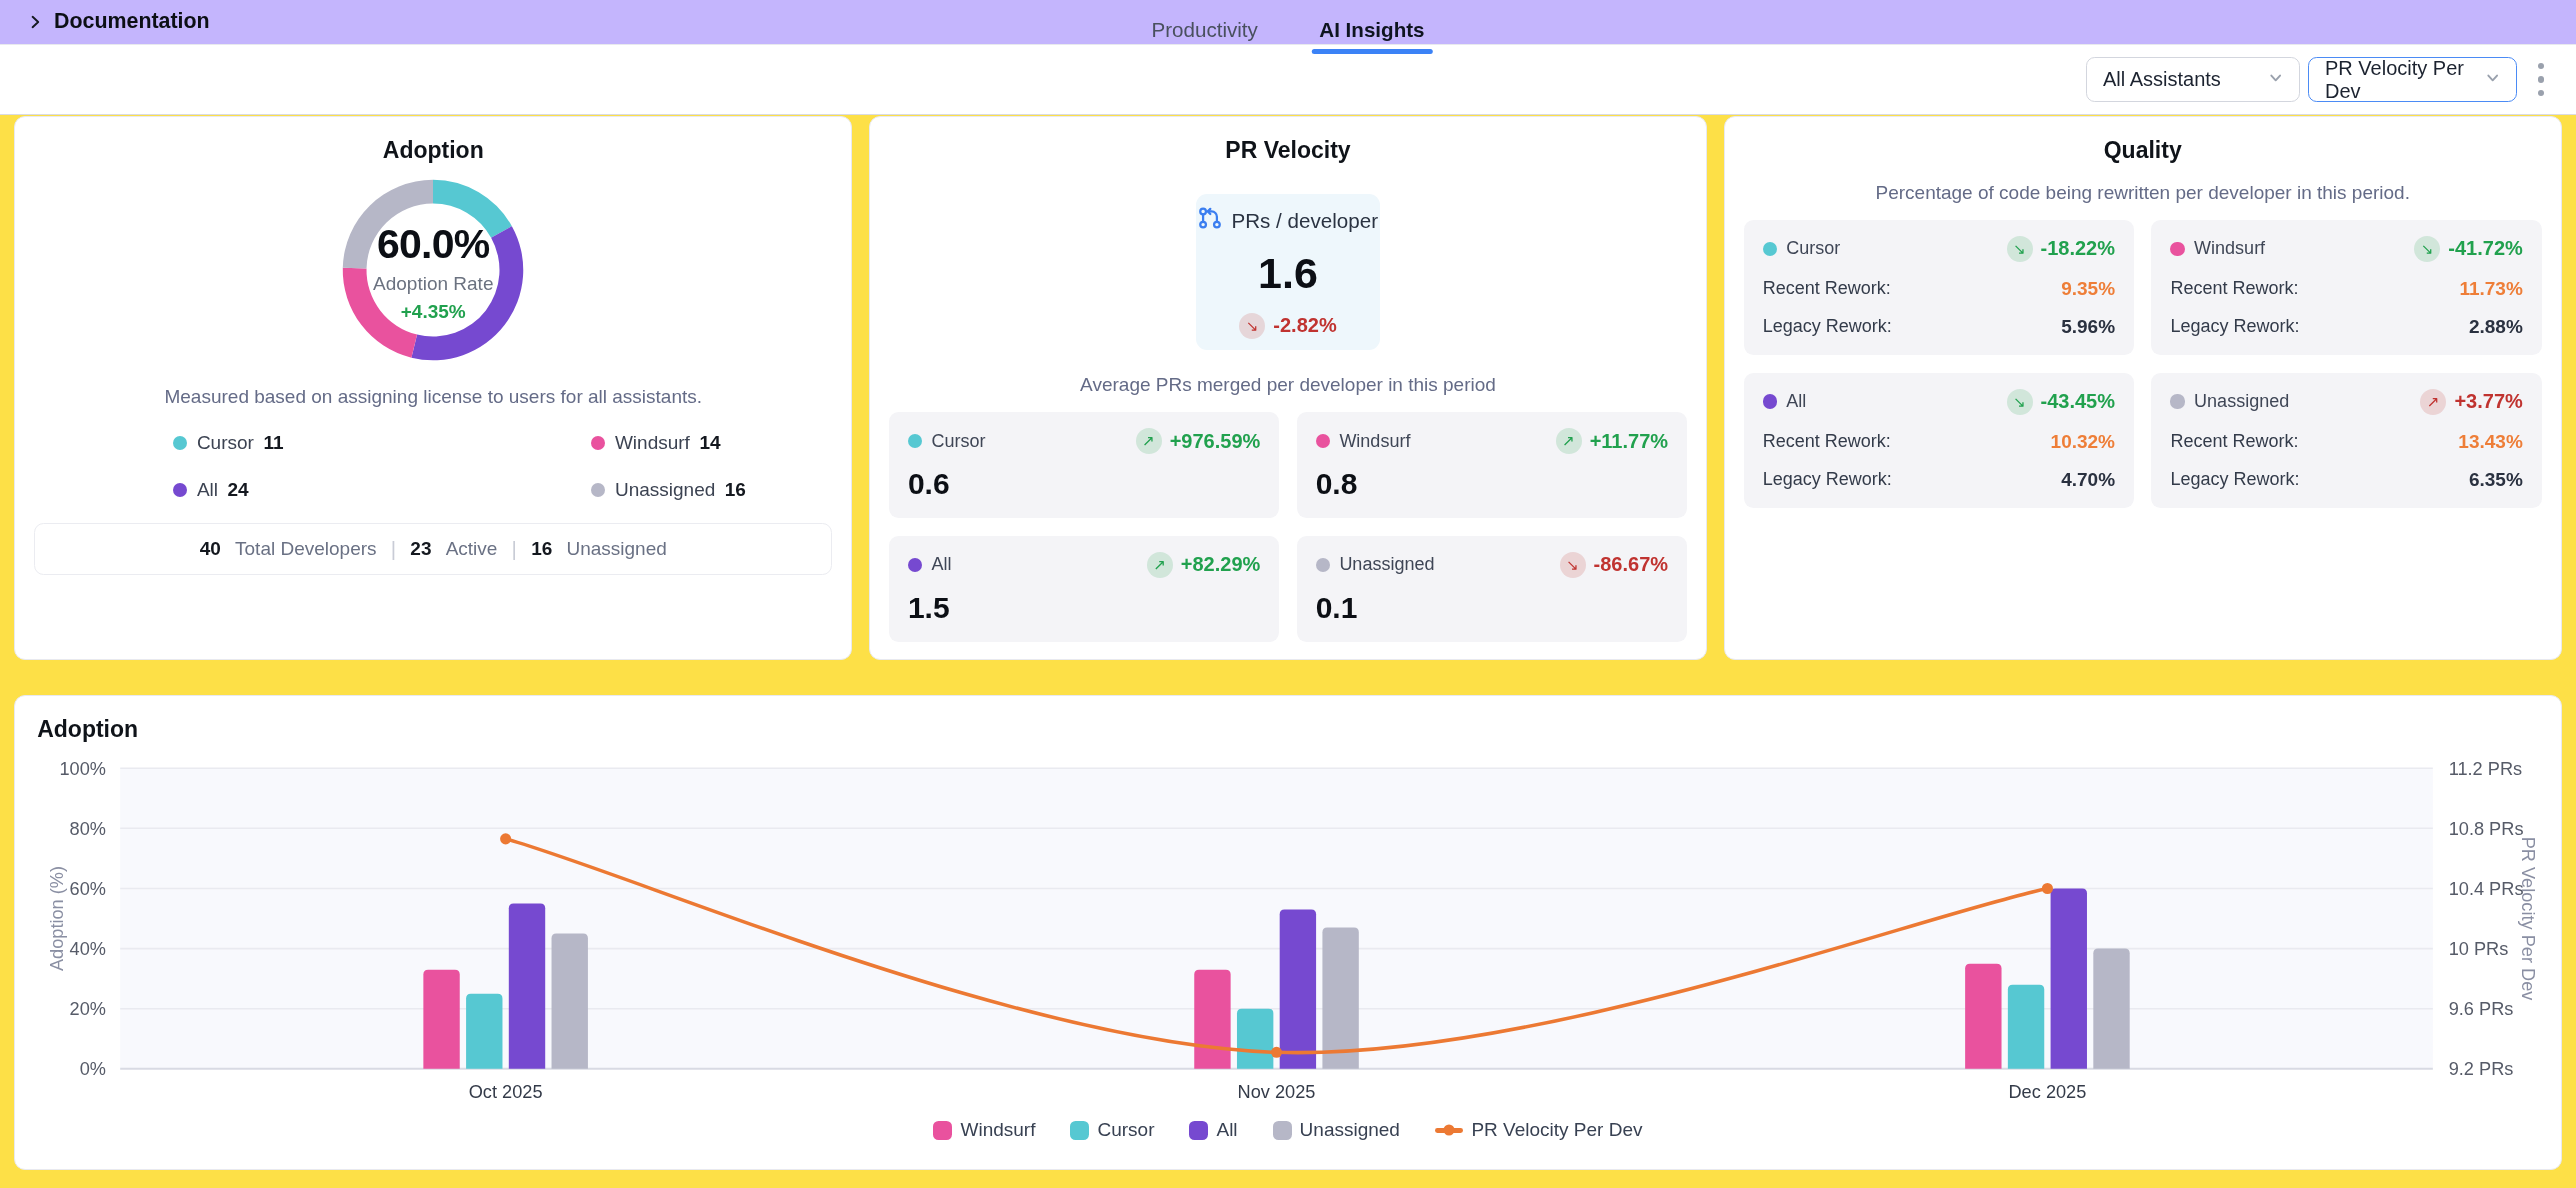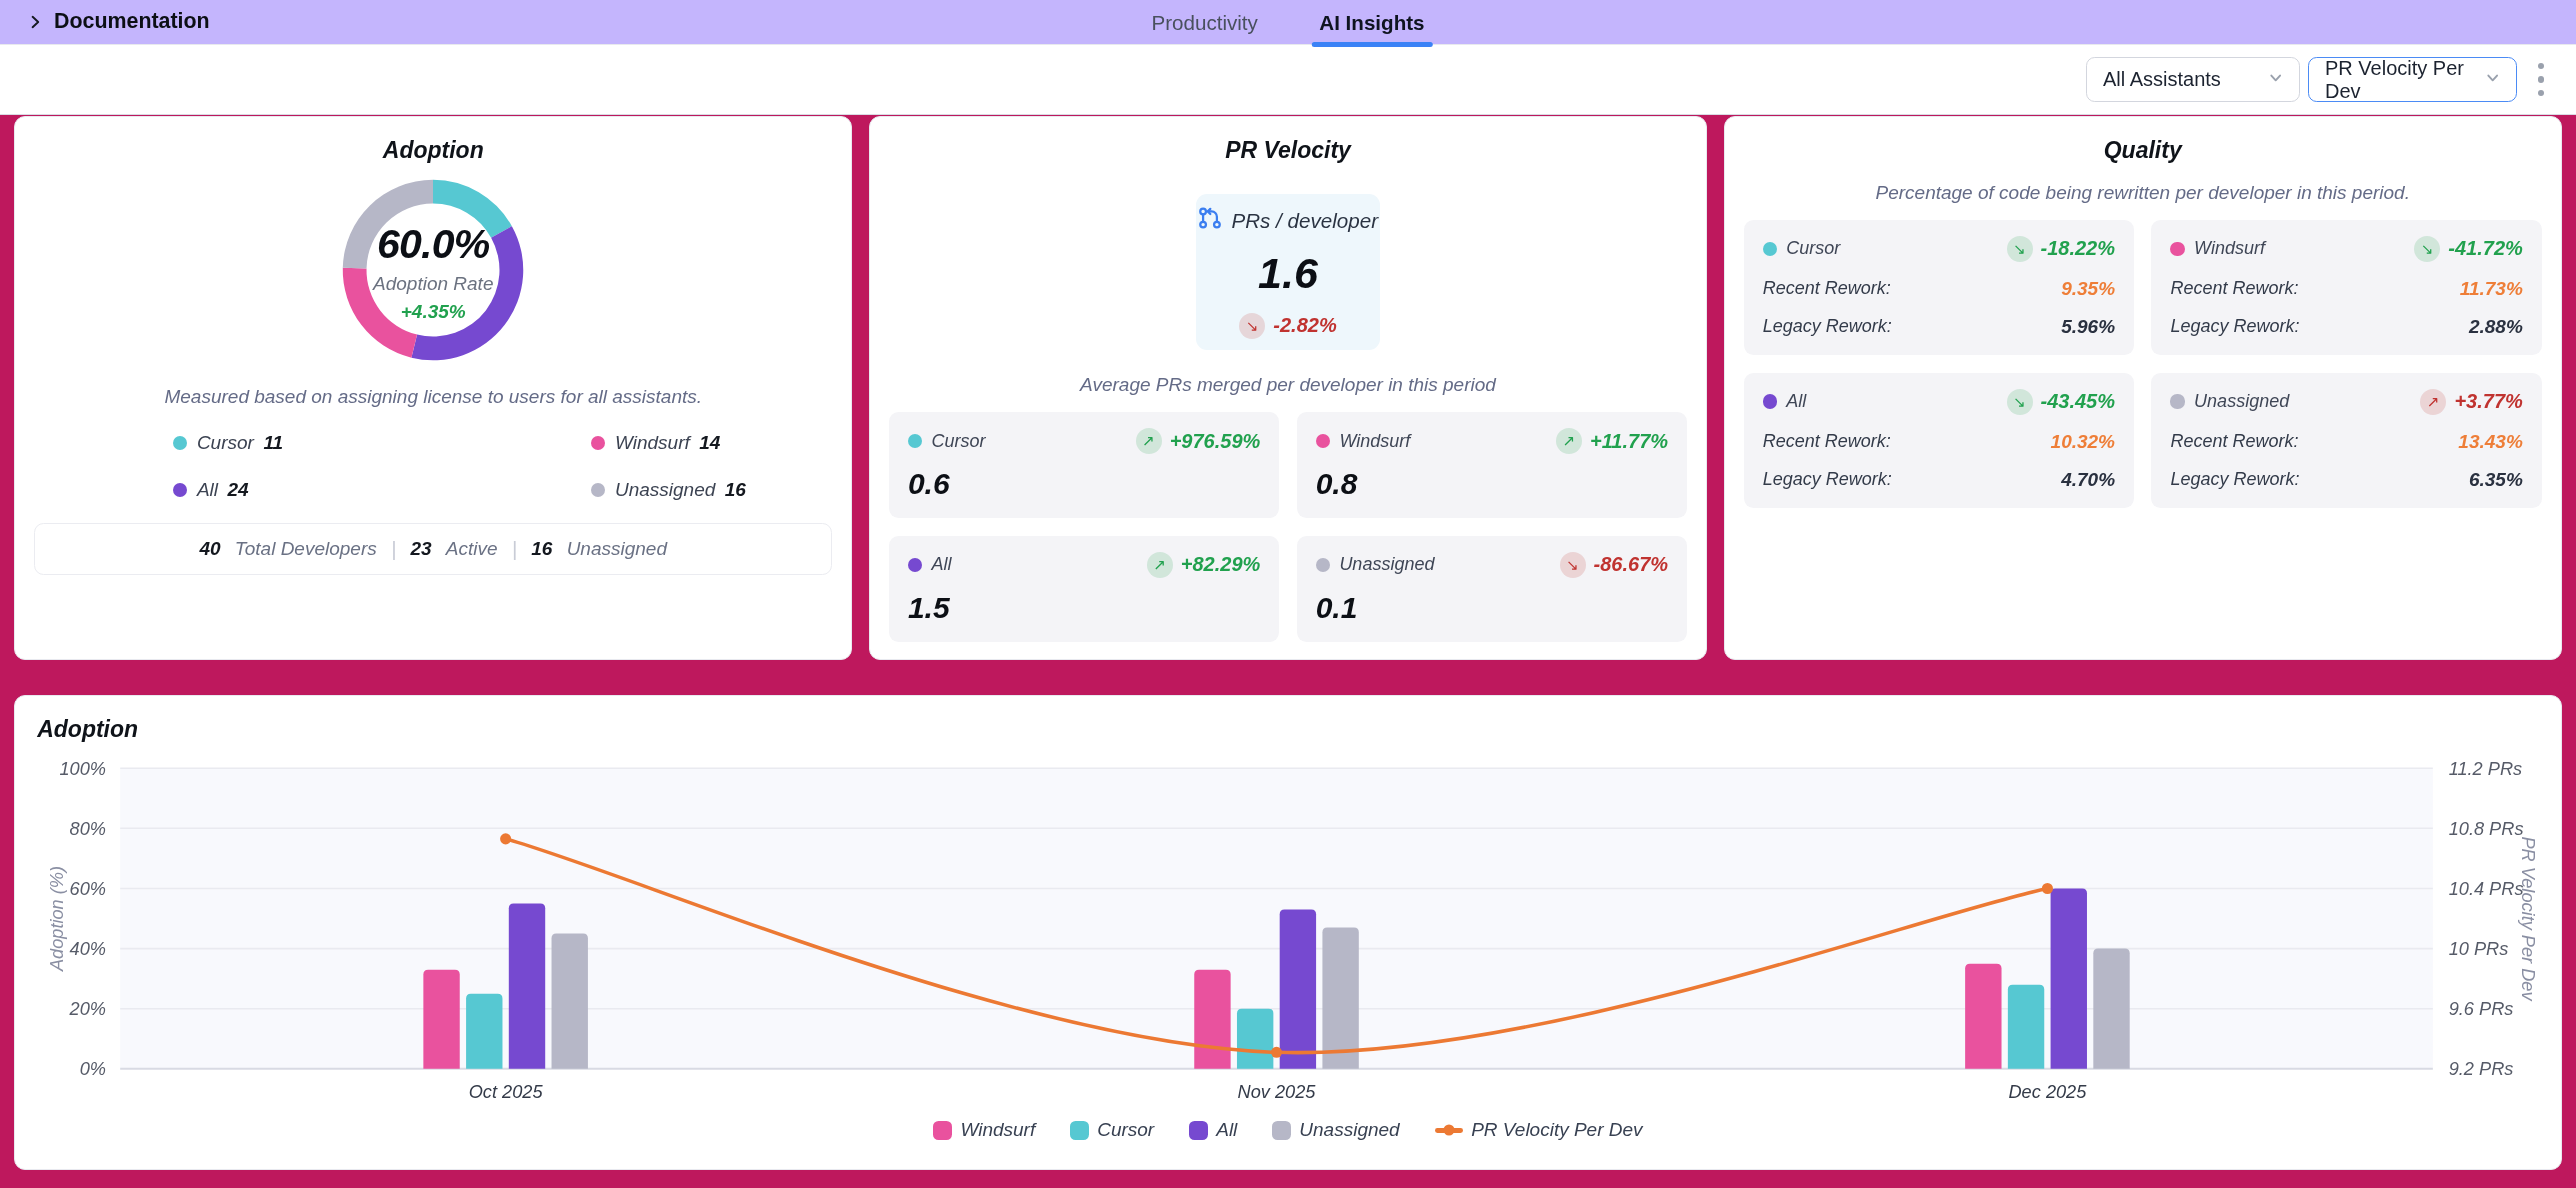--- a/index.html
+++ b/index.html
@@ -9,39 +9,39 @@
     background:#fff; color:#14181f;
     font-family:"Liberation Sans","DejaVu Sans",sans-serif;
     display:flex; flex-direction:column;
   }
   
   .topbar { height:45px; flex:0 0 auto; display:flex; align-items:flex-end;
     padding:10px 27px; border-bottom:1.6px solid #e8e9ee; position:relative; background:#c4b5fd; }
   .doc-btn { display:flex; align-items:center; gap:11px; cursor:pointer; }
   .doc-btn svg { display:block; }
   .doc-title { font-size:21.4px; font-weight:700; color:#0c0f15; }
-  .tabs { position:absolute; left:50%; top:1px; transform:translateX(-50%);
+  .tabs { position:absolute; left:50%; top:8px; transform:translateX(-50%);
     height:100%; display:flex; gap:52px; align-items:stretch; }
   .tab { font-size:20.6px; color:#49505e; display:flex; align-items:center; position:relative; cursor:pointer; padding:0 4.7px; }
   .tab.active { font-weight:700; color:#0f1420; }
   .tab-underline { position:absolute; left:-3.2px; right:-3.2px; bottom:-1.6px; height:4.7px; border-radius:3.2px; }
   
   .toolbar { height:70px; flex:0 0 auto; background:#fff; display:flex; align-items:center;
     justify-content:flex-end; gap:8px; padding:0 19px; border-bottom:1.6px solid #d9dbe3; }
   .select { height:45px; border:1.6px solid #d3d6de; border-radius:8.7px; background:#fff;
     display:flex; align-items:center; justify-content:space-between; padding:0 14.2px 0 16px;
     font-size:20px; color:#1c2330; cursor:pointer; }
   .select.active { border-color:#4b8bf5; }
   .select-assistants { width:214px; }
   .select-metric { width:209px; }
   .kebab { width:32px; height:45px; display:flex; flex-direction:column; gap:7.1px;
     align-items:center; justify-content:center; cursor:pointer; }
   .kebab i { width:6.3px; height:6.3px; border-radius:50%; background:#9aa1ad; }
   
-  .content { flex:1; background:#be185d; padding:0.8px 14.2px 0;font-style:italic; }
+  .content { flex:1; background:#fde047; padding:0.8px 14.2px 0; }
   .cards { display:flex; gap:16.6px; }
   .card { flex:1; background:#fff; border:1.6px solid #e8e9ef; border-radius:11px; height:544px; position:relative; }
   .card-title { text-align:center; font-size:23px; font-weight:700; color:#0f1319; padding-top:20.6px; }
   .caption { text-align:center; font-size:19px; color:#646b87; margin-top:17.4px; }
   
   .donut-wrap { position:relative; width:190px; margin:11px auto 0; }
   .donut-wrap.small { width:182px; }
   .donut-center { position:absolute; inset:0; display:flex; flex-direction:column;
     align-items:center; justify-content:center; gap:5.5px; }
   .donut-value { font-size:41px; font-weight:700; color:#0c0f15; letter-spacing:-0.8px; }

